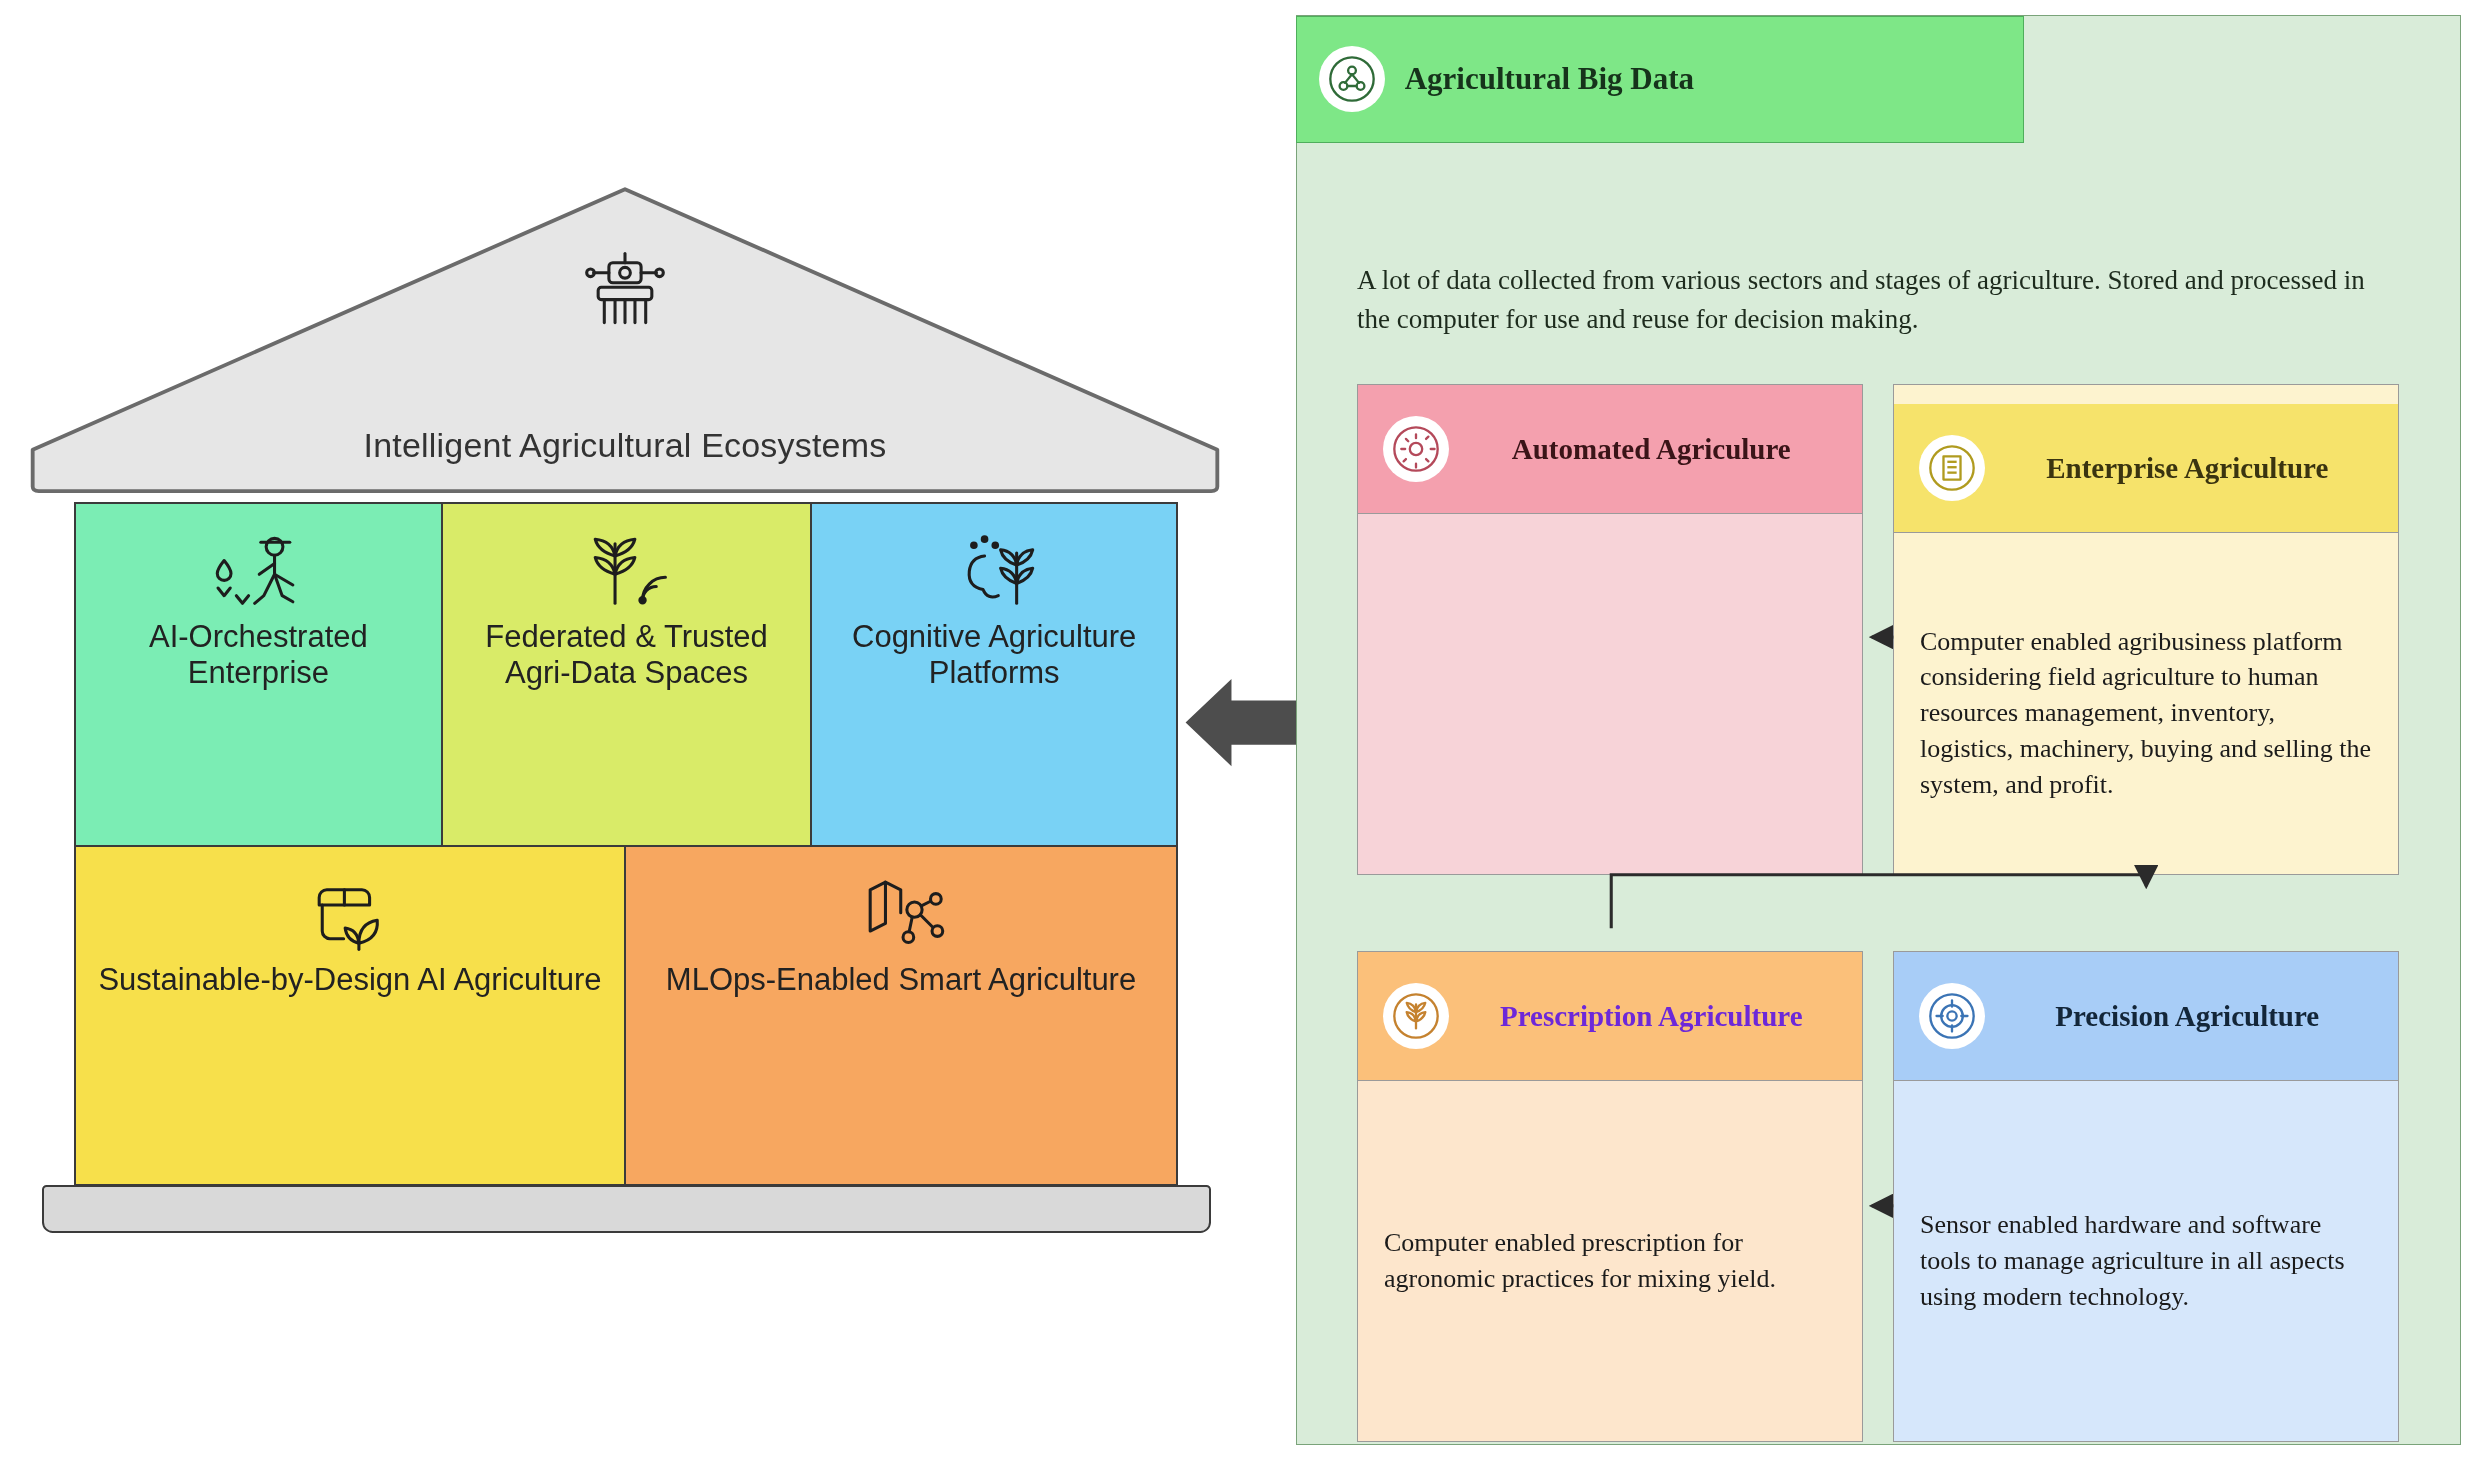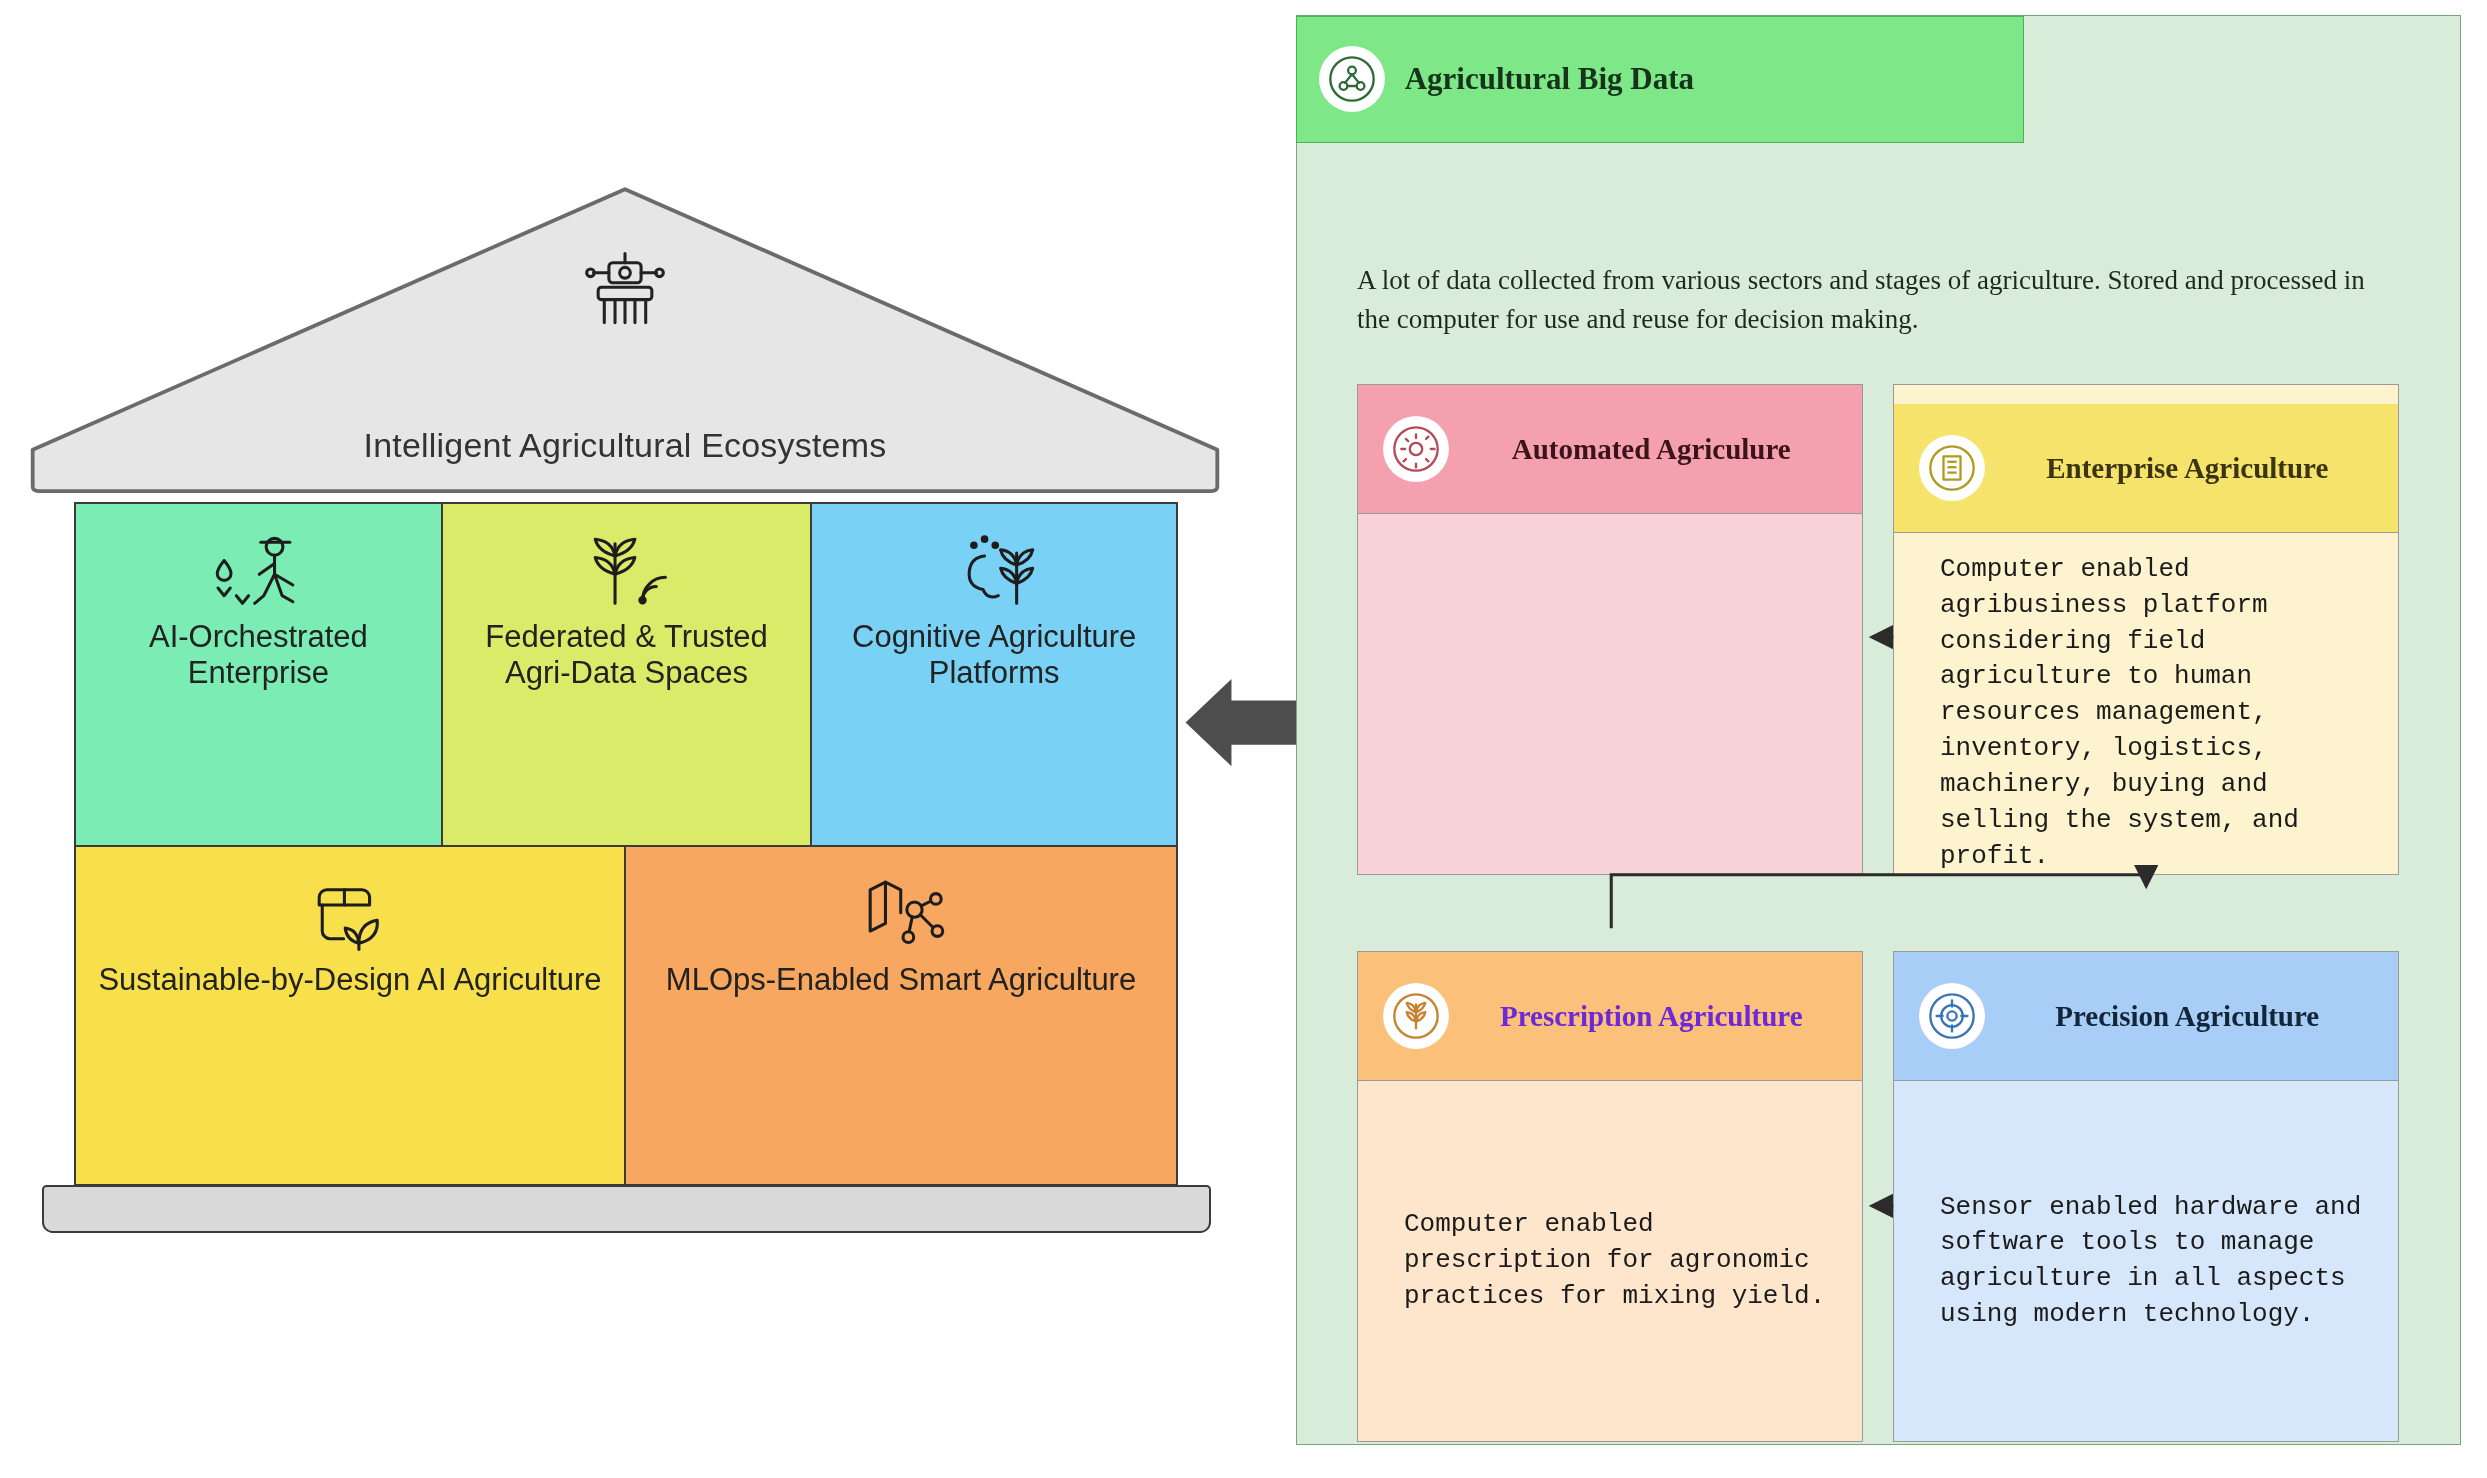--- a/index.html
+++ b/index.html
@@ -188,25 +188,24 @@
   .card-head .card-title {
     flex: 1 1 auto;
     text-align: center;
     font-family: "Liberation Serif", serif;
     font-weight: bold;
     font-size: 29px;
     padding-right: 8px;
   }
   .card-body {
     padding: 37px 26px 0 26px;
-    font-family: Liberation Mono, monospace;
+    font-family: Liberation Serif, serif;
     font-size: 26px;
     line-height: 1.38;
     color: #1b1b1b;
-    margin-left: 20px;
   }
   .card-body.centered {
     display: flex;
     align-items: center;
     padding-top: 0;
     height: calc(100% - 129px);
   }
 
   
   #card-automated  { left: 60px;  top: 368px;  width: 506px;  height: 491px; }

